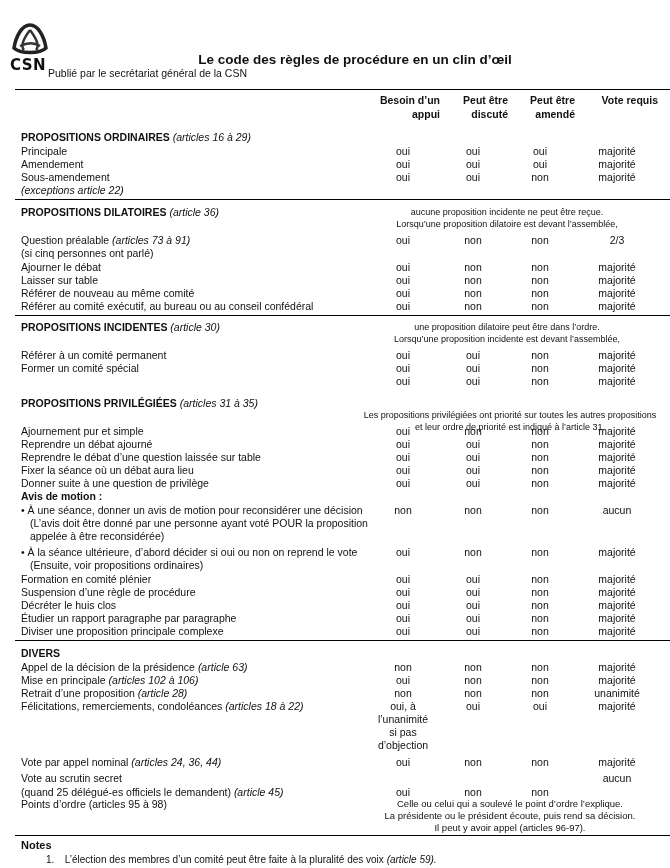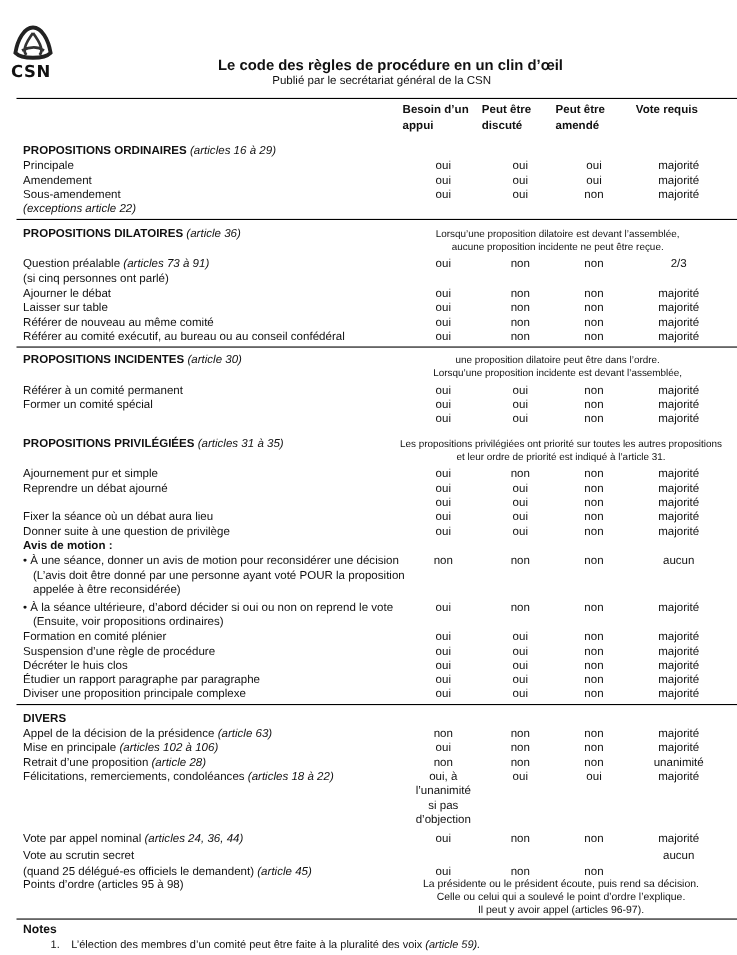--- a/index.html
+++ b/index.html
@@ -4,23 +4,23 @@
 <style>
   html, body { margin: 0; padding: 0; background: #ffffff; }
   body {
     width: 670px; height: 868px; overflow: hidden; position: relative;
     font-family: "Liberation Sans", sans-serif; color: #111; font-size: 10.5px;
   }
   .logo { position: absolute; left: 10px; top: 22px; width: 40px; height: 52px; }
   .logo svg { display: block; }
   .logo-text { position: absolute; left: 10px; top: 56px; font-weight: bold; font-size: 15px; letter-spacing: 0.5px; font-family: "DejaVu Sans", sans-serif; }
   .title { position: absolute; left: 0; width: 670px; top: 52px; text-align: center; font-weight: bold; font-size: 13.5px; padding-left: 40px; box-sizing: border-box; }
-  .subtitle { position: absolute; left: 0; width: 670px; top: 67px; text-align: center; font-size: 10.5px; padding-left: 24px; box-sizing: border-box; }
+  .subtitle { position: absolute; left: 0; width: 670px; top: 67px; font-size: 10.5px; padding-left: 48px; box-sizing: border-box; }
   .rule { position: absolute; left: 15px; width: 655px; border-top: 1.5px solid #000; height: 0; }
-  .hdr { position: absolute; top: 93px; font-weight: bold; font-size: 10.5px; text-align: left; line-height: 14px; }
+  .hdr { position: absolute; top: 93px; font-weight: bold; font-size: 10.5px; text-align: right; line-height: 14px; }
   .sec-title { position: absolute; left: 21px; font-weight: bold; font-size: 10.5px; }
   .sec-title i { font-weight: normal; font-style: italic; }
   .sec-note { position: absolute; left: 362px; width: 290px; text-align: center; font-size: 9px; line-height: 12px; }
   .row { position: absolute; left: 0; width: 670px; height: 13px; font-size: 10.5px; line-height: 13px; }
   .row .lbl { position: absolute; left: 21px; white-space: nowrap; text-align: right; }
   .row .lbl i { }
   .cell { position: absolute; text-align: center; width: 70px; }
   .c1 { left: 368px; } .c2 { left: 438px; } .c3 { left: 505px; } .c4 { left: 582px; }
   .extra { position: absolute; left: 21px; font-size: 10.5px; line-height: 13px; }
   .extra i { font-style: italic; }
@@ -88,22 +88,22 @@
 </div>
 <div class="extra" style="top:184px"><i>(exceptions article 22)</i></div>
 
 <div class="rule" style="top:199px"></div>
 
 <div class="sec-title" style="top:206px">
   <span>PROPOSITIONS DILATOIRES</span>
   <i>(article 36)</i>
 </div>
 <div class="sec-note" style="top:206px">
+  <div>aucune proposition incidente ne peut être reçue.</div>
   <div>Lorsqu’une proposition dilatoire est devant l’assemblée,</div>
-  <div>aucune proposition incidente ne peut être reçue.</div>
 </div>
 <div class="row" style="top:234px">
   <span class="lbl"><span>Question préalable</span> <i>(articles 73 à 91)</i></span>
   <span class="cell c1">oui</span>
   <span class="cell c2">non</span>
   <span class="cell c3">non</span>
   <span class="cell c4">2/3</span>
 </div>
 <div class="extra" style="top:247px">(si cinq personnes ont parlé)</div>
 <div class="row" style="top:261px">
@@ -163,39 +163,40 @@
   <span class="cell c1">oui</span>
   <span class="cell c2">oui</span>
   <span class="cell c3">non</span>
   <span class="cell c4">majorité</span>
 </div>
 
 <div class="sec-title" style="top:397px">
   <span>PROPOSITIONS PRIVILÉGIÉES</span>
   <i>(articles 31 à 35)</i>
 </div>
-<div class="sec-note" style="top:397px;left:360px;width:300px">
+<div class="sec-note" style="top:409px;left:360px;width:300px">
   <div>Les propositions privilégiées ont priorité sur toutes les autres propositions</div>
   <div>et leur ordre de priorité est indiqué à l’article 31.</div>
 </div>
 <div class="row" style="top:425px">
   <span class="lbl">Ajournement pur et simple</span>
   <span class="cell c1">oui</span>
   <span class="cell c2">non</span>
   <span class="cell c3">non</span>
   <span class="cell c4">majorité</span>
 </div>
 <div class="row" style="top:438px">
   <span class="lbl">Reprendre un débat ajourné</span>
   <span class="cell c1">oui</span>
   <span class="cell c2">oui</span>
   <span class="cell c3">non</span>
   <span class="cell c4">majorité</span>
 </div>
 <div class="row" style="top:451px">
+  <span class="lbl">Reprendre le débat d’une question laissée sur table</span>
   <span class="cell c1">oui</span>
   <span class="cell c2">oui</span>
   <span class="cell c3">non</span>
   <span class="cell c4">majorité</span>
 </div>
 <div class="row" style="top:464px">
   <span class="lbl">Fixer la séance où un débat aura lieu</span>
   <span class="cell c1">oui</span>
   <span class="cell c2">oui</span>
   <span class="cell c3">non</span>
@@ -316,22 +317,22 @@
 <div class="row" style="top:786px">
   <span class="lbl"><span>(quand 25 délégué-es officiels le demandent)</span> <i>(article 45)</i></span>
   <span class="cell c1">oui</span>
   <span class="cell c2">non</span>
   <span class="cell c3">non</span>
 </div>
 <div class="row" style="top:798px">
   <span class="lbl">Points d’ordre (articles 95 à 98)</span>
 </div>
 <div class="sec-note" style="top:798px;left:370px;width:280px;font-size:9.5px">
+  <div>Celle ou celui qui a soulevé le point d’ordre l’explique.</div>
   <div>La présidente ou le président écoute, puis rend sa décision.</div>
-  <div>Celle ou celui qui a soulevé le point d’ordre l’explique.</div>
   <div>Il peut y avoir appel (articles 96-97).</div>
 </div>
 
 <div class="rule" style="top:835px"></div>
 
 <div class="notes-title">Notes</div>
 <div class="note">
   <span class="num">1.</span>
   <span>L’élection des membres d’un comité peut être faite à la pluralité des voix</span>
   <i>(article 59).</i>

